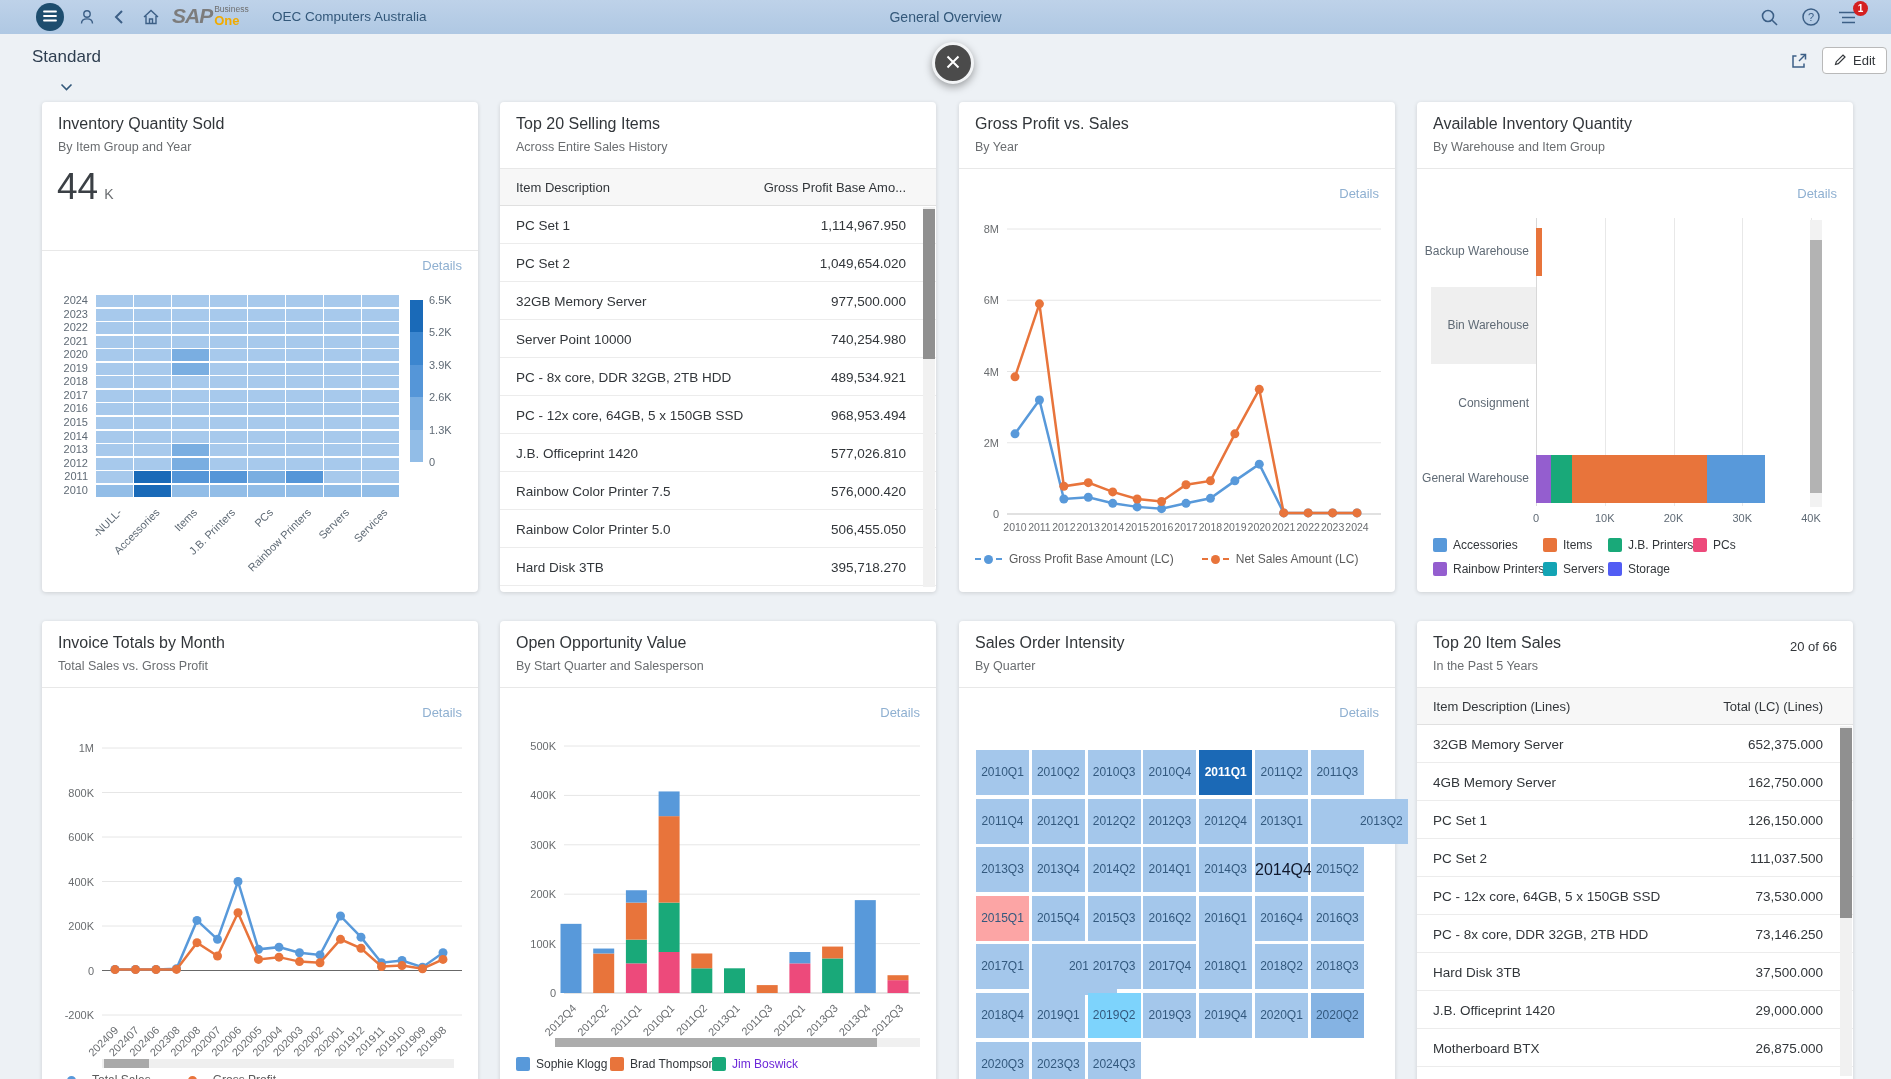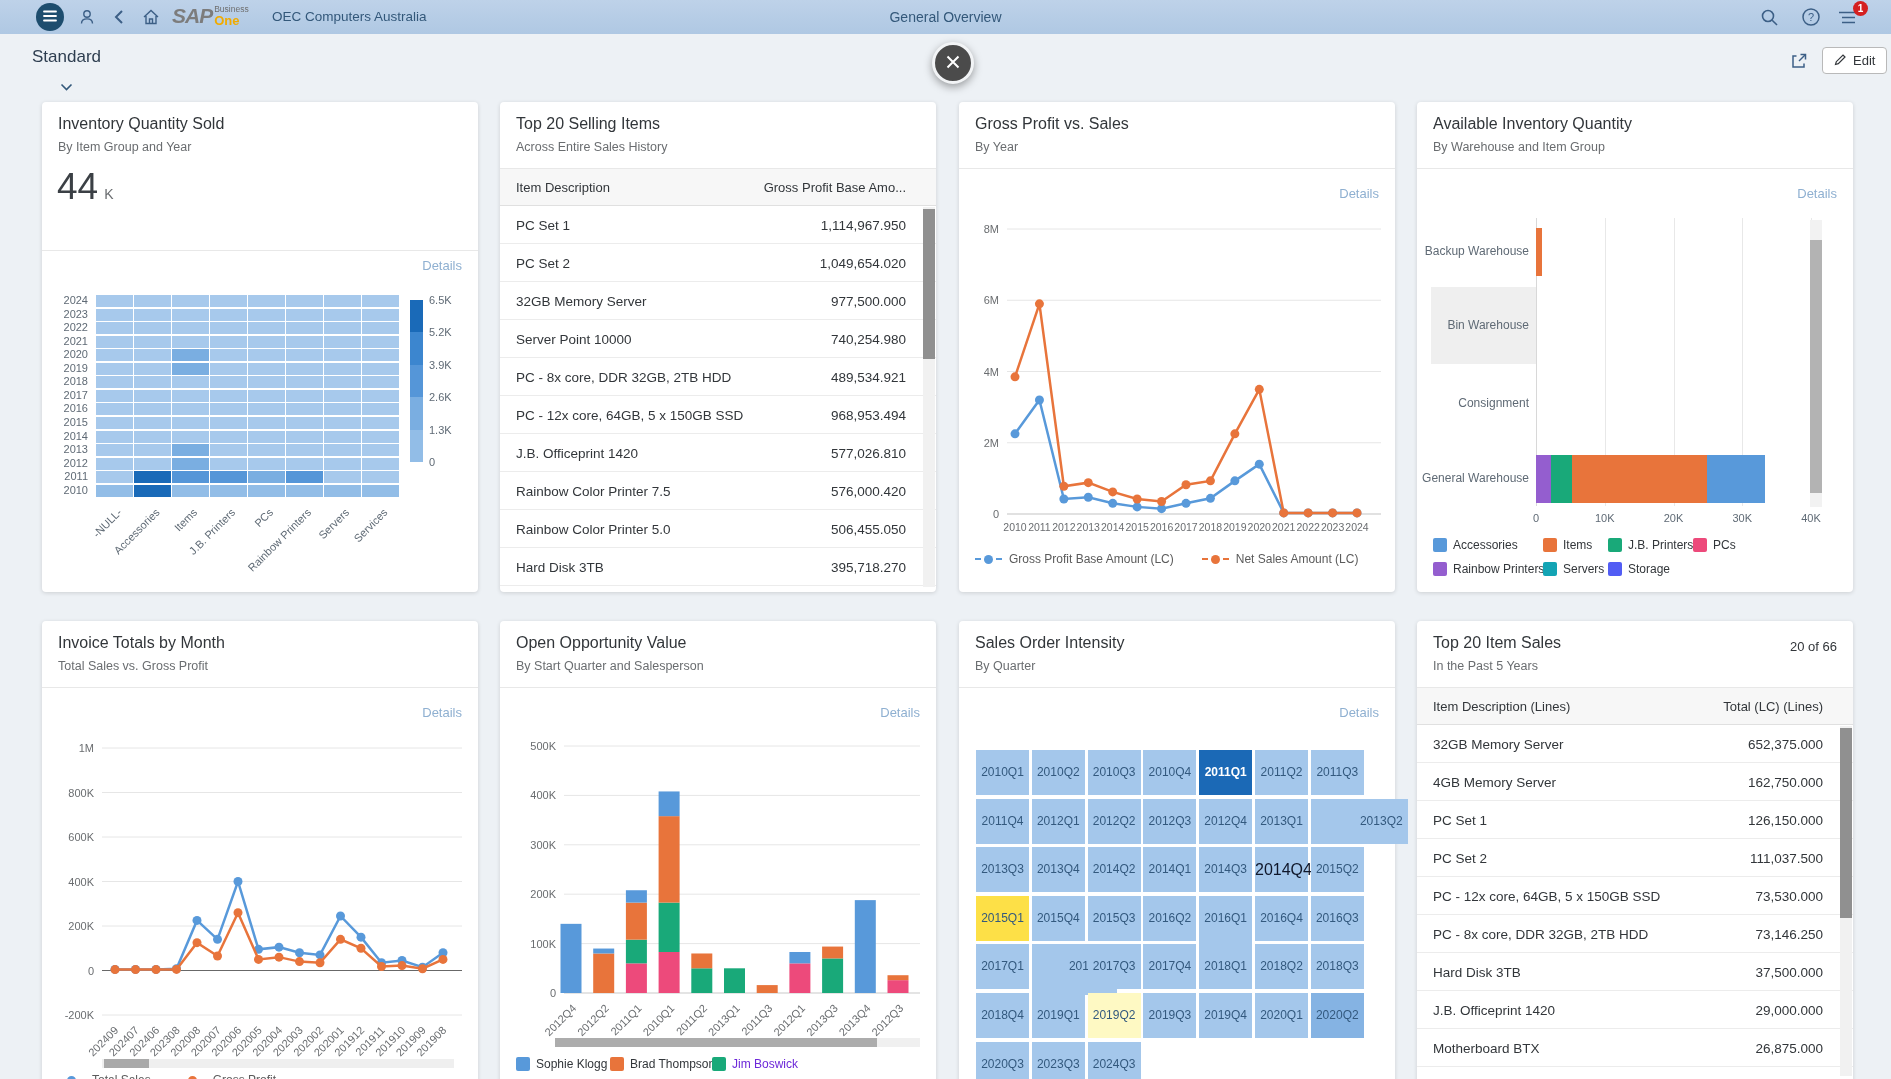--- a/index.html
+++ b/index.html
@@ -695,37 +695,37 @@
       <div style="position: absolute; left: 240.2px; top: 177.6px; width: 53px; height: 45px; background: rgb(164, 199, 235); text-align: center; line-height: 45px; font-size: 12px; font-weight: 400; color: rgb(51, 89, 126);">2012Q4</div>
       <div style="position: absolute; left: 296px; top: 177.6px; width: 53px; height: 45px; background: rgb(164, 199, 235); text-align: center; line-height: 45px; font-size: 12px; font-weight: 400; color: rgb(51, 89, 126);">2013Q1</div>
       <div style="position: absolute; left: 351.8px; top: 177.6px; width: 53px; height: 45px; background: rgb(164, 199, 235); text-align: center; line-height: 45px; font-size: 12px; font-weight: 400; color: rgb(51, 89, 126); padding-left: 44px;">2013Q2</div>
       <div style="position: absolute; left: 17px; top: 226.2px; width: 53px; height: 45px; background: rgb(164, 199, 235); text-align: center; line-height: 45px; font-size: 12px; font-weight: 400; color: rgb(51, 89, 126);">2013Q3</div>
       <div style="position: absolute; left: 72.8px; top: 226.2px; width: 53px; height: 45px; background: rgb(164, 199, 235); text-align: center; line-height: 45px; font-size: 12px; font-weight: 400; color: rgb(51, 89, 126);">2013Q4</div>
       <div style="position: absolute; left: 128.6px; top: 226.2px; width: 53px; height: 45px; background: rgb(164, 199, 235); text-align: center; line-height: 45px; font-size: 12px; font-weight: 400; color: rgb(51, 89, 126);">2014Q2</div>
       <div style="position: absolute; left: 184.4px; top: 226.2px; width: 53px; height: 45px; background: rgb(164, 199, 235); text-align: center; line-height: 45px; font-size: 12px; font-weight: 400; color: rgb(51, 89, 126);">2014Q1</div>
       <div style="position: absolute; left: 240.2px; top: 226.2px; width: 53px; height: 45px; background: rgb(164, 199, 235); text-align: center; line-height: 45px; font-size: 12px; font-weight: 400; color: rgb(51, 89, 126);">2014Q3</div>
       <div style="position: absolute; left: 296px; top: 226.2px; width: 53px; height: 45px; background: rgb(164, 199, 235); text-align: center; line-height: 45px; font-size: 16px; font-weight: 400; color: #0f172a;">2014Q4</div>
       <div style="position: absolute; left: 351.8px; top: 226.2px; width: 53px; height: 45px; background: rgb(164, 199, 235); text-align: center; line-height: 45px; font-size: 12px; font-weight: 400; color: rgb(51, 89, 126);">2015Q2</div>
-      <div style="position: absolute; left: 17px; top: 274.8px; width: 53px; height: 45px; background: #fde047; text-align: center; line-height: 45px; font-size: 12px; font-weight: 400; color: rgb(51, 89, 126);">2015Q1</div>
+      <div style="position: absolute; left: 17px; top: 274.8px; width: 53px; height: 45px; background: #fca5a5; text-align: center; line-height: 45px; font-size: 12px; font-weight: 400; color: rgb(51, 89, 126);">2015Q1</div>
       <div style="position: absolute; left: 72.8px; top: 274.8px; width: 53px; height: 45px; background: rgb(164, 199, 235); text-align: center; line-height: 45px; font-size: 12px; font-weight: 400; color: rgb(51, 89, 126);">2015Q4</div>
       <div style="position: absolute; left: 128.6px; top: 274.8px; width: 53px; height: 45px; background: rgb(164, 199, 235); text-align: center; line-height: 45px; font-size: 12px; font-weight: 400; color: rgb(51, 89, 126);">2015Q3</div>
       <div style="position: absolute; left: 184.4px; top: 274.8px; width: 53px; height: 45px; background: rgb(164, 199, 235); text-align: center; line-height: 45px; font-size: 12px; font-weight: 400; color: rgb(51, 89, 126);">2016Q2</div>
       <div style="position: absolute; left: 240.2px; top: 274.8px; width: 53px; height: 51px; background: rgb(164, 199, 235); text-align: center; line-height: 45px; font-size: 12px; font-weight: 400; color: rgb(51, 89, 126);">2016Q1</div>
       <div style="position: absolute; left: 296px; top: 274.8px; width: 53px; height: 45px; background: rgb(164, 199, 235); text-align: center; line-height: 45px; font-size: 12px; font-weight: 400; color: rgb(51, 89, 126);">2016Q4</div>
       <div style="position: absolute; left: 351.8px; top: 274.8px; width: 53px; height: 45px; background: rgb(164, 199, 235); text-align: center; line-height: 45px; font-size: 12px; font-weight: 400; color: rgb(51, 89, 126);">2016Q3</div>
       <div style="position: absolute; left: 17px; top: 323.4px; width: 53px; height: 45px; background: rgb(164, 199, 235); text-align: center; line-height: 45px; font-size: 12px; font-weight: 400; color: rgb(51, 89, 126);">2017Q1</div>
       <div style="position: absolute; left: 72.8px; top: 323.4px; width: 53px; height: 51px; background: rgb(164, 199, 235); text-align: center; line-height: 45px; font-size: 12px; font-weight: 400; color: rgb(51, 89, 126); padding-left: 32px;">2017Q2</div>
       <div style="position: absolute; left: 128.6px; top: 323.4px; width: 53px; height: 45px; background: rgb(164, 199, 235); text-align: center; line-height: 45px; font-size: 12px; font-weight: 400; color: rgb(51, 89, 126);">2017Q3</div>
       <div style="position: absolute; left: 184.4px; top: 323.4px; width: 53px; height: 45px; background: rgb(164, 199, 235); text-align: center; line-height: 45px; font-size: 12px; font-weight: 400; color: rgb(51, 89, 126);">2017Q4</div>
       <div style="position: absolute; left: 240.2px; top: 323.4px; width: 53px; height: 45px; background: rgb(164, 199, 235); text-align: center; line-height: 45px; font-size: 12px; font-weight: 400; color: rgb(51, 89, 126);">2018Q1</div>
       <div style="position: absolute; left: 296px; top: 323.4px; width: 53px; height: 45px; background: rgb(164, 199, 235); text-align: center; line-height: 45px; font-size: 12px; font-weight: 400; color: rgb(51, 89, 126);">2018Q2</div>
       <div style="position: absolute; left: 351.8px; top: 323.4px; width: 53px; height: 45px; background: rgb(164, 199, 235); text-align: center; line-height: 45px; font-size: 12px; font-weight: 400; color: rgb(51, 89, 126);">2018Q3</div>
       <div style="position: absolute; left: 17px; top: 372px; width: 53px; height: 45px; background: rgb(164, 199, 235); text-align: center; line-height: 45px; font-size: 12px; font-weight: 400; color: rgb(51, 89, 126);">2018Q4</div>
       <div style="position: absolute; left: 72.8px; top: 372px; width: 53px; height: 45px; background: rgb(164, 199, 235); text-align: center; line-height: 45px; font-size: 12px; font-weight: 400; color: rgb(51, 89, 126);">2019Q1</div>
-      <div style="position: absolute; left: 128.6px; top: 372px; width: 53px; height: 45px; background: #fef9c3; text-align: center; line-height: 45px; font-size: 12px; font-weight: 400; color: rgb(51, 89, 126);">2019Q2</div>
+      <div style="position: absolute; left: 128.6px; top: 372px; width: 53px; height: 45px; background: #7dd3fc; text-align: center; line-height: 45px; font-size: 12px; font-weight: 400; color: rgb(51, 89, 126);">2019Q2</div>
       <div style="position: absolute; left: 184.4px; top: 372px; width: 53px; height: 45px; background: rgb(164, 199, 235); text-align: center; line-height: 45px; font-size: 12px; font-weight: 400; color: rgb(51, 89, 126);">2019Q3</div>
       <div style="position: absolute; left: 240.2px; top: 372px; width: 53px; height: 45px; background: rgb(164, 199, 235); text-align: center; line-height: 45px; font-size: 12px; font-weight: 400; color: rgb(51, 89, 126);">2019Q4</div>
       <div style="position: absolute; left: 296px; top: 372px; width: 53px; height: 45px; background: rgb(164, 199, 235); text-align: center; line-height: 45px; font-size: 12px; font-weight: 400; color: rgb(51, 89, 126);">2020Q1</div>
       <div style="position: absolute; left: 351.8px; top: 372px; width: 53px; height: 45px; background: rgb(133, 179, 227); text-align: center; line-height: 45px; font-size: 12px; font-weight: 400; color: rgb(51, 89, 126);">2020Q2</div>
       <div style="position: absolute; left: 17px; top: 420.6px; width: 53px; height: 45px; background: rgb(164, 199, 235); text-align: center; line-height: 45px; font-size: 12px; font-weight: 400; color: rgb(51, 89, 126);">2020Q3</div>
       <div style="position: absolute; left: 72.8px; top: 420.6px; width: 53px; height: 45px; background: rgb(164, 199, 235); text-align: center; line-height: 45px; font-size: 12px; font-weight: 400; color: rgb(51, 89, 126);">2023Q3</div>
       <div style="position: absolute; left: 128.6px; top: 420.6px; width: 53px; height: 45px; background: rgb(164, 199, 235); text-align: center; line-height: 45px; font-size: 12px; font-weight: 400; color: rgb(51, 89, 126);">2024Q3</div>
     </div>
 </div>
 

